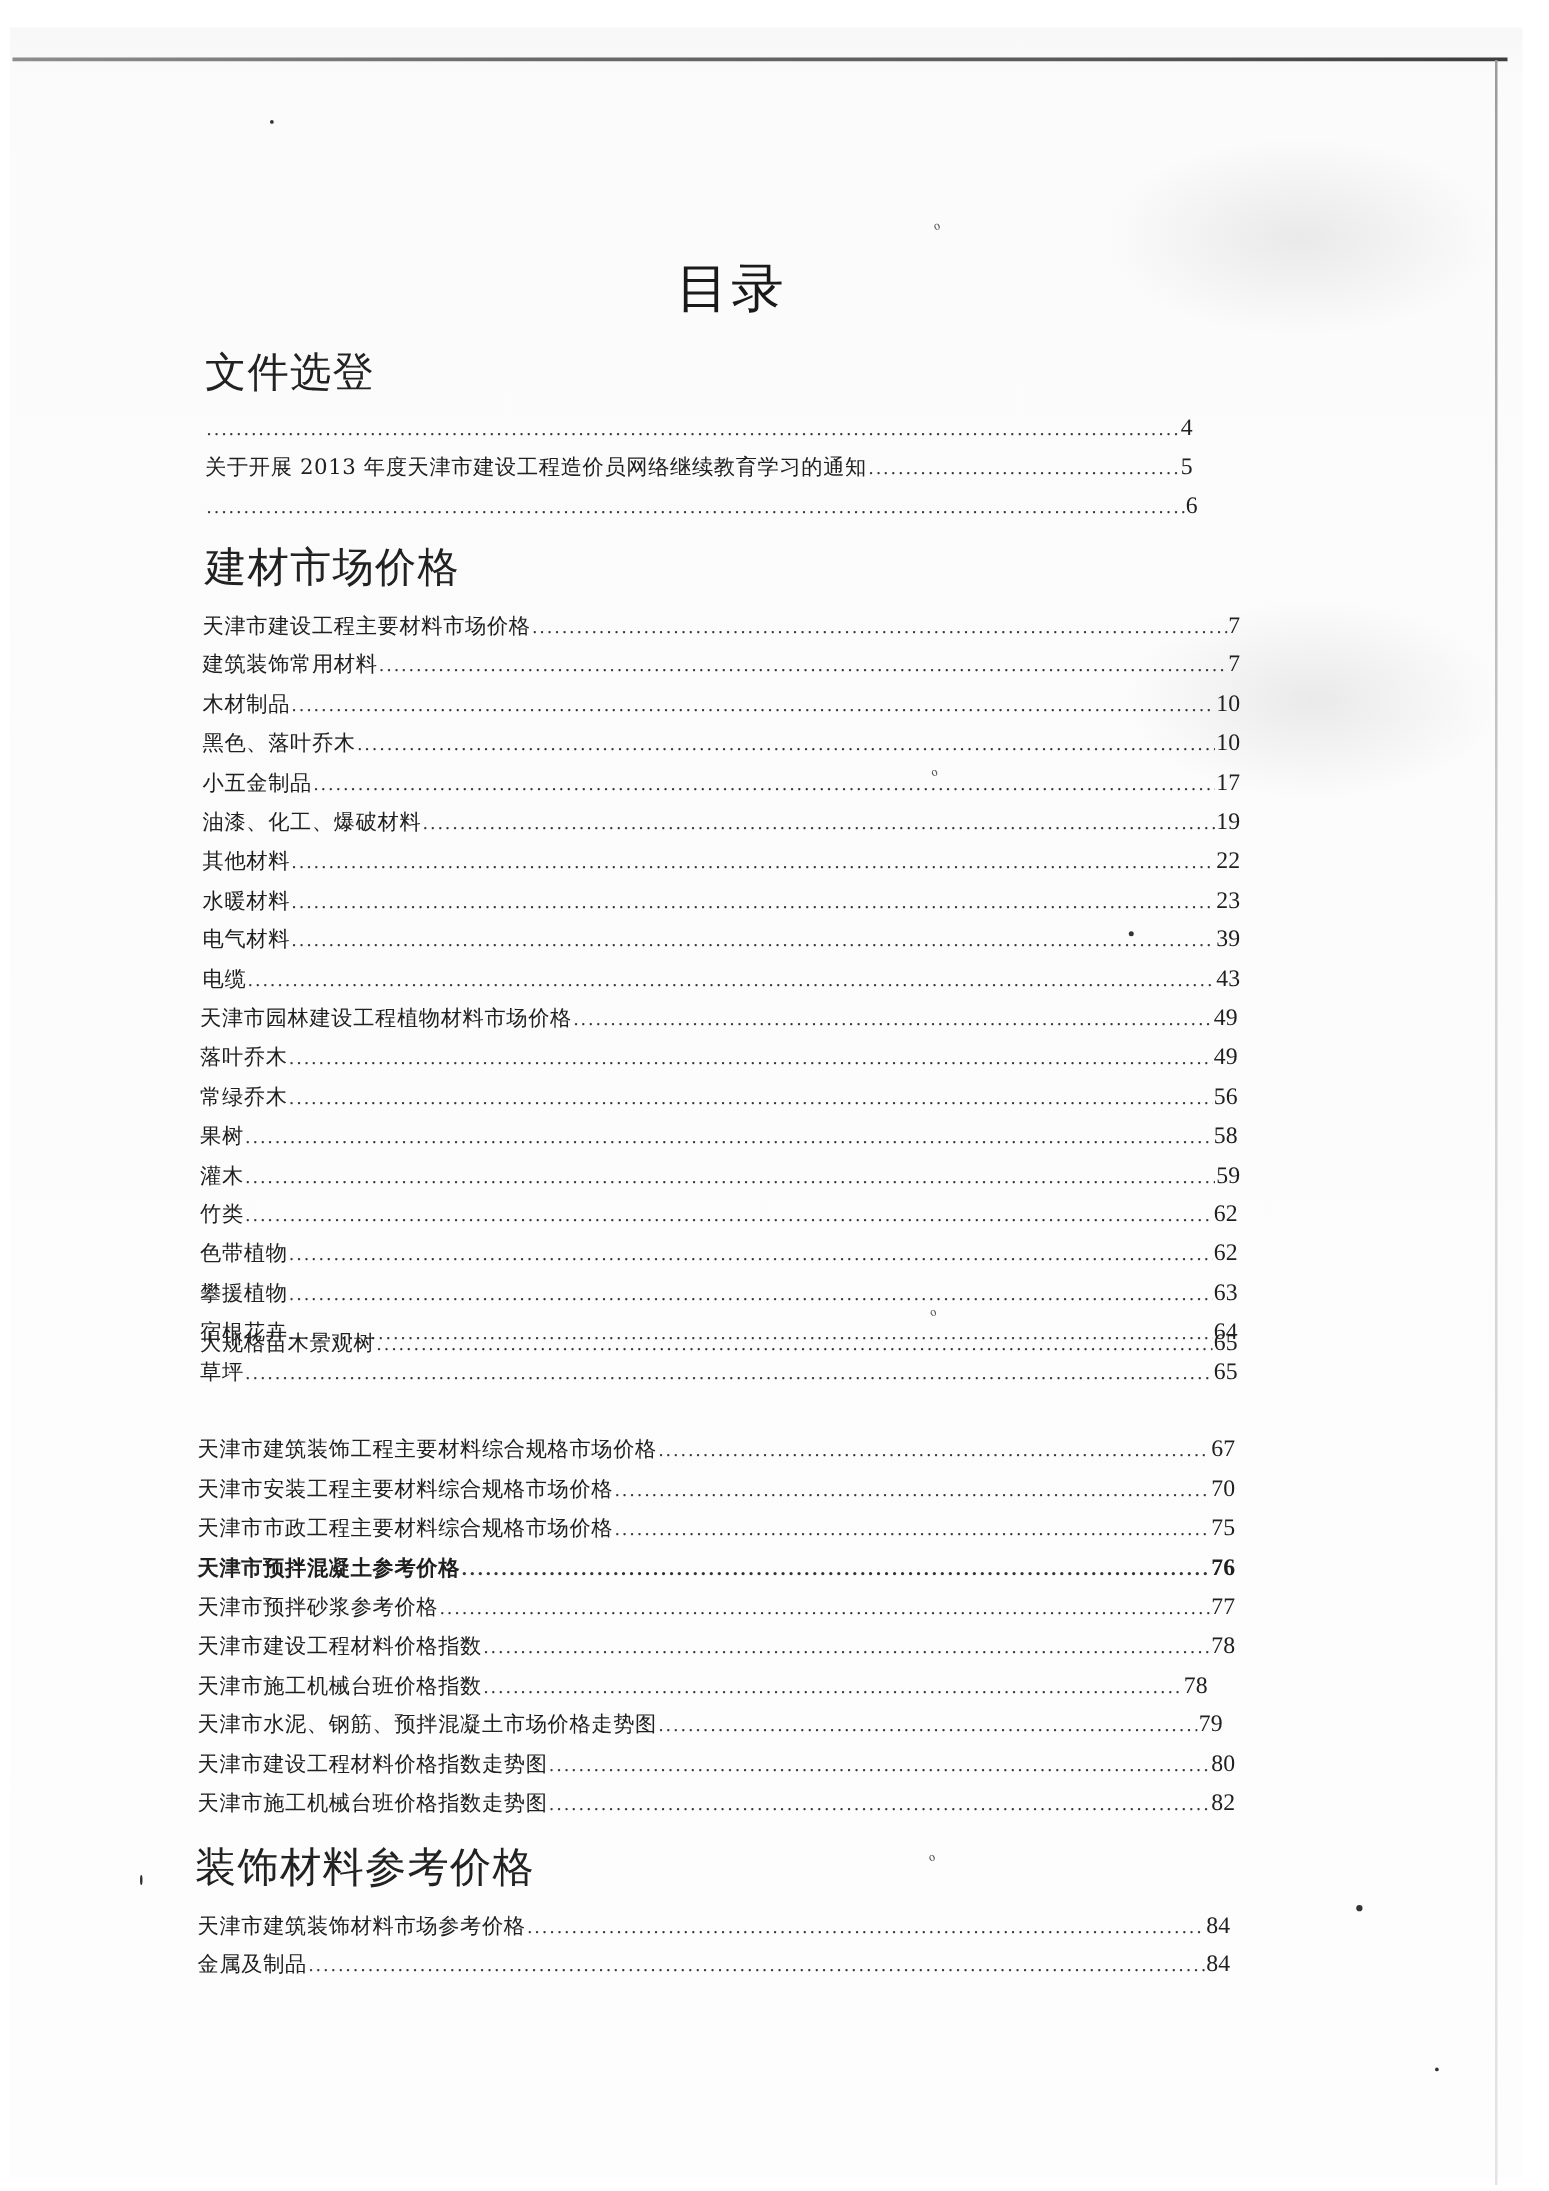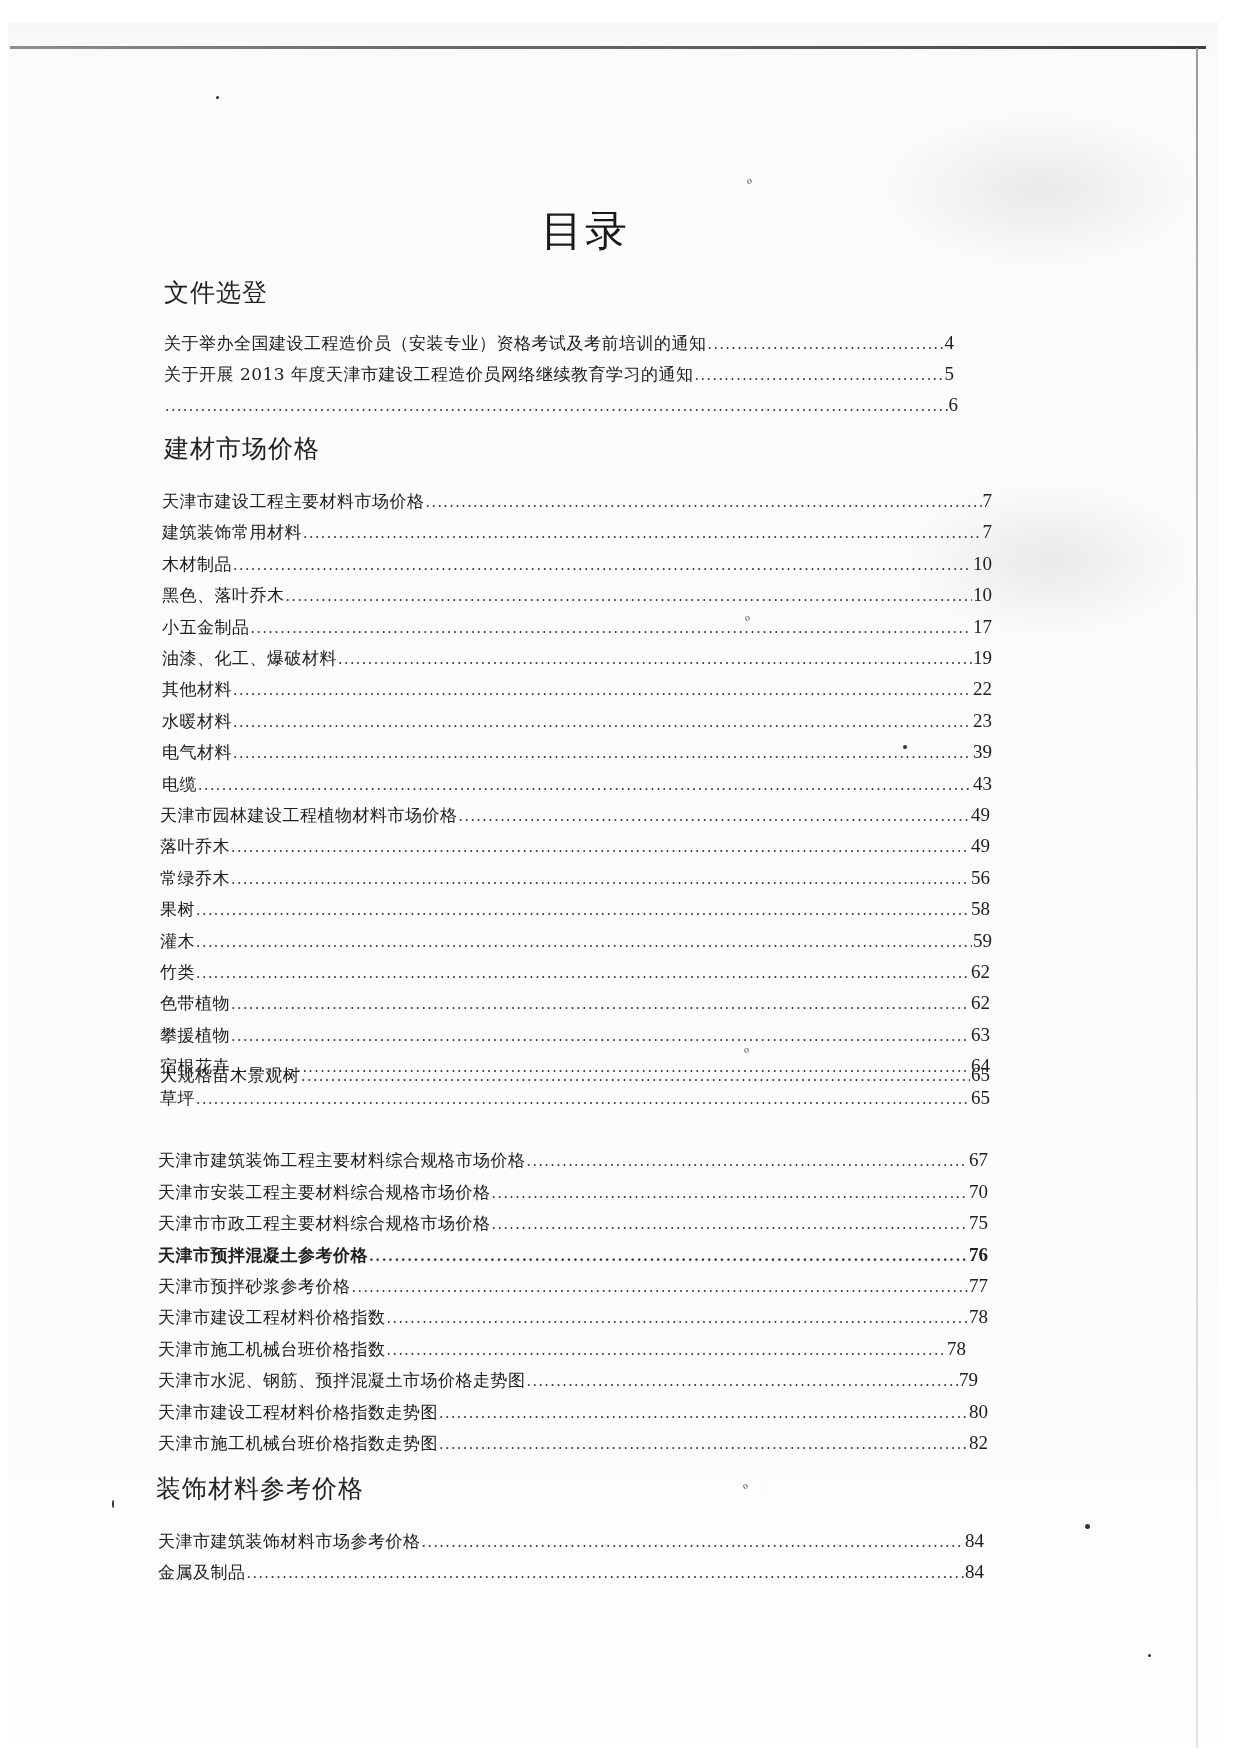--- a/index.html
+++ b/index.html
@@ -51,21 +51,21 @@
       top: 203px;
       text-align: center;
       font-family: "DejaVu Sans", "Liberation Sans", sans-serif;
       font-size: 42px;
       letter-spacing: 2px;
       color: #1a1a1a;
     }
     .section-head {
       position: absolute;
       font-family: "DejaVu Sans", "Liberation Sans", sans-serif;
-      font-size: 25px;
+      font-size: 33px;
       color: #222;
       letter-spacing: 1px;
       white-space: nowrap;
     }
     .toc-row {
       position: absolute;
       display: flex;
       align-items: baseline;
       font-size: 17px;
       line-height: 22px;
@@ -122,21 +122,20 @@
 <span class="speck" style="left:903px;top:745px;width:4px;height:4px;"></span>
 <span class="speck" style="left:1085px;top:1524px;width:5px;height:5px;"></span>
 <span class="speck" style="left:1148px;top:1654px;width:3px;height:3px;"></span>
 <span class="speck" style="left:112px;top:1500px;width:2px;height:8px;"></span>
 
 <div class="title">目录</div>
 
 <div class="section-head" style="left:164px;top:276px;">文件选登</div>
 
 <div class="toc-row" style="left:164px;top:332px;width:790px;">
-  <span class="toc-label">关于举办全国建设工程造价员（安装专业）资格考试及考前培训的通知</span>
   <span class="toc-leader"></span>
   <span class="toc-page">4</span>
 </div>
 <div class="toc-row" style="left:164px;top:363px;width:790px;">
   <span class="toc-label">关于开展 2013 年度天津市建设工程造价员网络继续教育学习的通知</span>
   <span class="toc-leader"></span>
   <span class="toc-page">5</span>
 </div>
 <div class="toc-row" style="left:164px;top:394px;width:794px;">
   <span class="toc-leader"></span>

